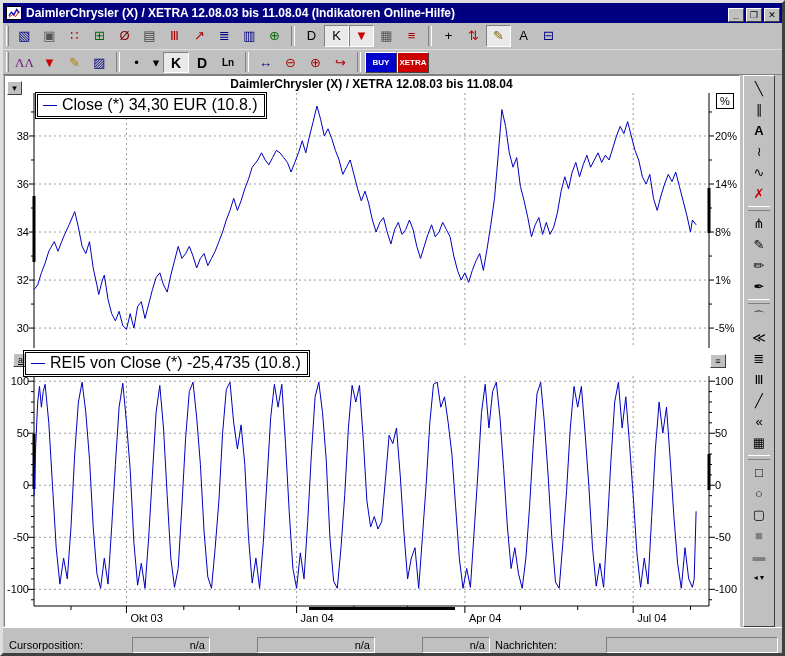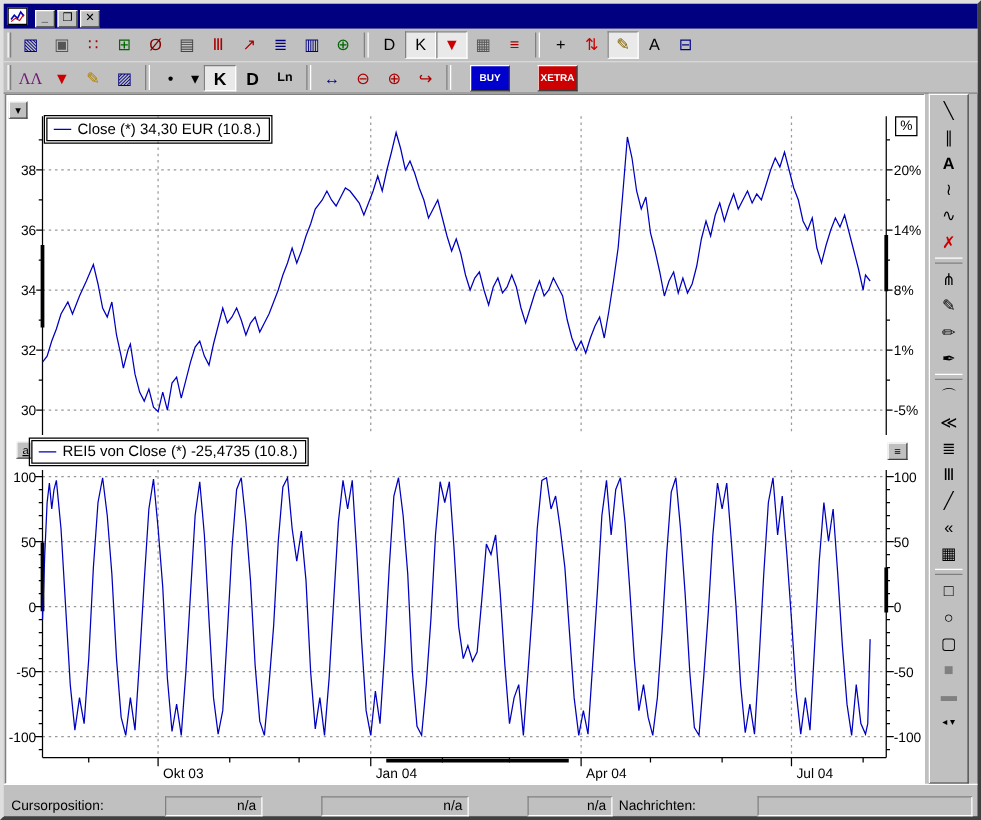--- a/index.html
+++ b/index.html
@@ -20,34 +20,34 @@
   .toolbar{display:flex;align-items:center;padding:1px 2px;flex:0 0 auto;background:#c0c0c0;}
   #tb1{height:27px;border-bottom:1px solid #dfdfdf;}
   #tb2{height:25px;border-bottom:1px solid #808080;}
   .tbtn{width:25px;height:22px;background:transparent;border:1px solid transparent;padding:0;
     font-size:13px;line-height:20px;text-align:center;font-family:inherit;color:#000;flex:0 0 auto;}
   #tb2 .tbtn{height:21px;}
   .tbtn.pressed{border-color:#808080 #fff #fff #808080;background:#e9e9e9;}
   .tbtn.wide{width:26px;font-weight:bold;font-size:14px;}
   .tbtn.narrow{width:14px;}
   .tbtn.labelbtn{width:32px;height:15px;font-size:8px;font-weight:bold;line-height:13px;
-    border:1px solid;border-color:#fff #404040 #404040 #fff;margin:0 11px;}
+    border:1px solid;border-color:#fff #404040 #404040 #fff;margin:0 0;}
   .sep{width:4px;height:20px;border-left:1px solid #808080;border-right:1px solid #fff;
     margin:0 4px;flex:0 0 auto;}
   .gripper{width:3px;height:20px;border-left:1px solid #fff;border-right:1px solid #808080;
     margin:0 3px 0 1px;flex:0 0 auto;}
   
   .main{flex:1 1 auto;display:flex;align-items:stretch;padding:0 1px;}
   .chart-area{position:relative;width:736px;height:552px;background:#fff;
     border:1px solid;border-color:#808080 #fff #fff #808080;flex:0 0 auto;}
   .chart-title{position:absolute;left:29px;top:1px;width:675px;text-align:center;
     font-size:12px;font-weight:bold;color:#000;}
   .legend{position:absolute;display:flex;align-items:center;gap:5px;background:#fff;
     border:1px solid #000;outline:1px solid #000;outline-offset:1px;
-    padding:1px 6px 2px 5px;font-size:12px;white-space:nowrap;}
+    padding:1px 6px 2px 5px;font-size:16px;white-space:nowrap;}
   .l1{left:32px;top:18px;}
   .l2{left:20px;top:276px;}
   .lsw{display:inline-block;width:14px;height:0;border-top:1px solid #0000bf;}
   .mini-btn{position:absolute;width:15px;height:14px;font-size:9px;line-height:11px;
     background:#c0c0c0;border:1px solid;border-color:#fff #404040 #404040 #fff;
     padding:0;text-align:center;font-family:inherit;}
   .mini-tl{left:2px;top:5px;}
   .mini-bl{left:8px;top:277px;}
   .mini-br{left:705px;top:278px;width:16px;}
   .unit-box{position:absolute;left:711px;top:17px;width:18px;height:16px;background:#fff;
@@ -72,20 +72,21 @@
 </head>
 <body>
 
 <div class="window">
 
   <div class="titlebar">
     <svg class="app-icon" viewBox="0 0 16 14">
       <polyline points="2,10 5,6 8,9 11,3 14,7" fill="none" stroke="#0000bf" stroke-width="1.5"></polyline>
       <polyline points="2,12 6,9 10,11 14,5" fill="none" stroke="#cc0000" stroke-width="1"></polyline>
     </svg>
+    <span class="title-text">DaimlerChrysler (X) / XETRA 12.08.03 bis 11.08.04 (Indikatoren Online-Hilfe)</span>
     <span id="winbtns"><button class="winbtn">_</button><button class="winbtn">❐</button><button class="winbtn">✕</button></span>
   </div>
 
   <div class="toolbar" id="tb1">
     <span class="gripper"></span>
   <button class="tbtn" style="color: rgb(0, 0, 128);">▧</button>
       <button class="tbtn" style="color: rgb(85, 85, 85);">▣</button>
       <button class="tbtn" style="color: rgb(170, 0, 0);">∷</button>
       <button class="tbtn" style="color: rgb(0, 102, 0);">⊞</button>
       <button class="tbtn" style="color: rgb(128, 0, 0);">Ø</button>
@@ -258,20 +259,21 @@
           <text x="463.8904109589041" y="546" font-size="11" fill="#000">Apr 04</text>
           <text x="632.1780821917808" y="546" font-size="11" fill="#000">Jul 04</text>
           <rect x="27.5" y="120" width="3" height="66" fill="#000"></rect>
           <rect x="702.5" y="112" width="3" height="45" fill="#000"></rect>
           <rect x="27.5" y="358" width="3" height="55" fill="#000"></rect>
           <rect x="702.5" y="378" width="3" height="36" fill="#000"></rect>
           <rect x="304" y="531" width="146" height="3" fill="#000"></rect>
           <polyline points="29.0,213.7 32.7,208.9 36.4,196.8 40.1,187.2 43.8,175.2 49.3,165.6 53.0,175.2 58.6,160.8 64.1,148.8 69.7,135.6 73.4,151.2 77.1,170.4 80.8,177.6 84.5,165.6 88.2,192.0 91.9,208.9 93.7,218.5 97.4,204.0 99.3,199.2 103.0,223.3 106.7,237.7 110.4,244.9 114.1,235.3 117.8,249.7 121.5,253.3 125.2,237.7 128.9,252.1 132.6,230.5 136.3,225.7 140.0,242.5 143.7,228.1 147.4,213.7 151.1,201.6 154.8,196.8 158.5,208.9 162.2,216.1 165.8,199.2 169.5,184.8 173.2,170.4 176.9,182.4 180.6,177.6 184.3,170.4 188.0,180.0 191.7,192.0 195.4,182.4 199.1,177.6 202.8,189.6 206.5,182.4 210.2,175.2 213.9,165.6 217.6,156.0 221.3,144.0 225.0,134.4 228.7,122.4 232.4,134.4 236.1,124.8 239.8,112.8 243.5,103.2 247.2,91.2 252.8,84.0 256.5,76.8 260.2,84.0 263.9,88.8 267.6,81.6 271.3,74.4 275.0,76.8 278.7,81.6 282.4,86.4 286.1,96.0 289.8,86.4 293.5,76.8 297.2,64.8 300.8,76.8 304.5,60.0 308.2,45.6 311.9,30.0 315.6,43.2 319.3,60.0 323.0,52.8 326.7,62.4 330.4,74.4 334.1,84.0 337.8,98.4 341.5,91.2 345.2,84.0 348.9,98.4 352.6,112.8 356.3,124.8 360.0,115.2 363.7,127.2 367.4,144.0 371.1,156.0 374.8,146.4 378.5,141.6 382.2,156.0 385.9,168.0 389.6,153.6 393.3,146.4 397.0,158.4 400.7,153.6 404.4,144.0 408.1,153.6 411.8,170.4 415.5,182.4 419.2,170.4 422.9,158.4 426.6,148.8 430.3,160.8 434.0,156.0 437.7,146.4 441.4,153.6 445.1,160.8 448.8,180.0 452.5,194.4 456.2,204.0 459.9,196.8 463.6,206.4 467.3,194.4 471.0,184.8 474.7,177.6 478.4,194.4 482.1,172.8 485.8,148.8 489.5,122.4 493.2,79.2 496.9,33.6 500.6,50.4 504.3,76.8 508.0,91.2 511.7,81.6 515.4,110.4 519.1,124.8 522.8,141.6 526.5,160.8 530.2,148.8 533.9,141.6 537.6,158.4 541.3,146.4 545.0,158.4 548.7,151.2 552.4,136.8 556.1,115.2 559.8,100.8 563.5,112.8 567.2,96.0 570.8,86.4 574.5,100.8 578.2,88.8 581.9,79.2 585.6,91.2 589.3,84.0 593.0,76.8 596.7,86.4 600.4,79.2 604.1,84.0 607.8,72.0 611.5,60.0 615.2,50.4 618.9,57.6 622.6,45.6 626.3,60.0 630.0,74.4 633.7,84.0 637.4,100.8 641.1,108.0 644.8,98.4 648.5,122.4 652.2,134.4 655.9,120.0 659.6,108.0 663.3,98.4 667.0,105.6 670.7,96.0 674.4,110.4 678.1,124.8 681.8,139.2 685.5,156.0 687.4,144.0 691.1,148.8" fill="none" stroke="#0000bf" stroke-width="1"></polyline>
           <polyline points="29.0,419.7 30.8,367.6 32.7,326.0 34.5,310.4 36.4,331.2 38.2,315.6 40.1,308.3 43.8,346.8 47.5,409.3 51.2,471.7 54.9,508.1 58.6,482.1 62.3,502.9 66.0,450.9 69.7,378.1 73.4,326.0 77.1,306.2 80.8,336.4 84.5,383.3 88.2,450.9 91.9,497.7 95.6,512.3 99.3,482.1 103.0,508.1 106.7,450.9 110.4,388.5 114.1,331.2 117.8,307.3 121.5,346.8 125.2,393.7 128.9,466.5 132.6,509.2 136.3,487.3 140.0,512.3 143.7,461.3 147.4,398.9 151.1,336.4 154.8,309.4 158.5,352.0 162.2,419.7 165.8,482.1 169.5,511.3 173.2,492.5 176.9,430.1 180.6,362.4 184.3,315.6 188.0,306.2 191.7,341.6 195.4,388.5 199.1,456.1 202.8,500.9 206.5,512.3 210.2,471.7 213.9,424.9 217.6,357.2 221.3,313.5 225.0,306.2 228.7,346.8 232.4,372.9 236.1,348.9 239.8,388.5 243.5,461.3 247.2,507.1 250.9,482.1 254.6,512.3 258.3,466.5 262.0,404.1 265.7,341.6 269.4,308.3 273.1,331.2 276.8,308.3 280.5,367.6 284.2,435.3 287.9,492.5 291.6,512.3 295.3,476.9 299.0,502.9 302.7,445.7 306.4,378.1 310.1,320.8 313.8,306.2 317.5,336.4 321.2,383.3 324.9,461.3 328.6,505.0 332.3,512.3 336.0,471.7 339.7,419.7 343.4,352.0 347.1,309.4 350.8,326.0 354.5,309.4 358.2,362.4 361.9,424.9 365.6,450.9 369.3,440.5 373.0,453.0 376.7,445.7 380.4,404.1 384.1,359.3 387.8,367.6 391.5,352.0 395.2,398.9 398.9,456.1 402.6,502.9 406.3,482.1 410.0,471.7 413.7,512.3 417.4,461.3 421.1,409.3 424.8,346.8 428.5,308.3 432.2,306.2 435.8,331.2 439.5,320.8 443.2,346.8 446.9,378.1 450.6,430.1 454.3,482.1 458.0,512.3 461.7,492.5 465.4,511.3 469.1,456.1 472.8,398.9 476.5,336.4 480.2,308.3 483.9,352.0 487.6,315.6 491.3,306.2 495.0,341.6 498.7,393.7 502.4,450.9 506.1,492.5 509.8,471.7 513.5,497.7 517.2,512.3 520.9,482.1 524.6,430.1 528.3,367.6 532.0,317.7 535.7,306.2 539.4,346.8 543.1,398.9 546.8,461.3 550.5,506.1 554.2,512.3 557.9,466.5 561.6,414.5 565.3,352.0 569.0,310.4 572.7,331.2 576.4,310.4 580.1,357.2 583.8,409.3 587.5,471.7 591.2,510.2 594.9,487.3 598.6,511.3 602.3,450.9 606.0,383.3 609.7,326.0 613.4,306.2 617.1,352.0 620.8,320.8 624.5,367.6 628.2,419.7 631.9,476.9 635.6,511.3 639.3,482.1 643.0,508.1 646.7,440.5 650.4,372.9 654.1,326.0 657.8,357.2 661.5,331.2 665.2,383.3 668.9,440.5 672.6,487.3 676.3,512.3 680.0,471.7 683.7,502.9 687.4,511.3 689.2,502.9 691.1,435.3" fill="none" stroke="#0000bf" stroke-width="1"></polyline>
         </svg>
+      <div class="chart-title">DaimlerChrysler (X) / XETRA 12.08.03 bis 11.08.04</div>
       <button class="mini-btn mini-tl">▾</button>
       <div class="legend l1">
         <span class="lsw"></span>
         <span>Close (*) 34,30 EUR (10.8.)</span>
       </div>
       <div class="unit-box">%</div>
       <button class="mini-btn mini-bl"><u>a</u></button>
       <div class="legend l2">
         <span class="lsw"></span>
         <span>REI5 von Close (*) -25,4735 (10.8.)</span>

